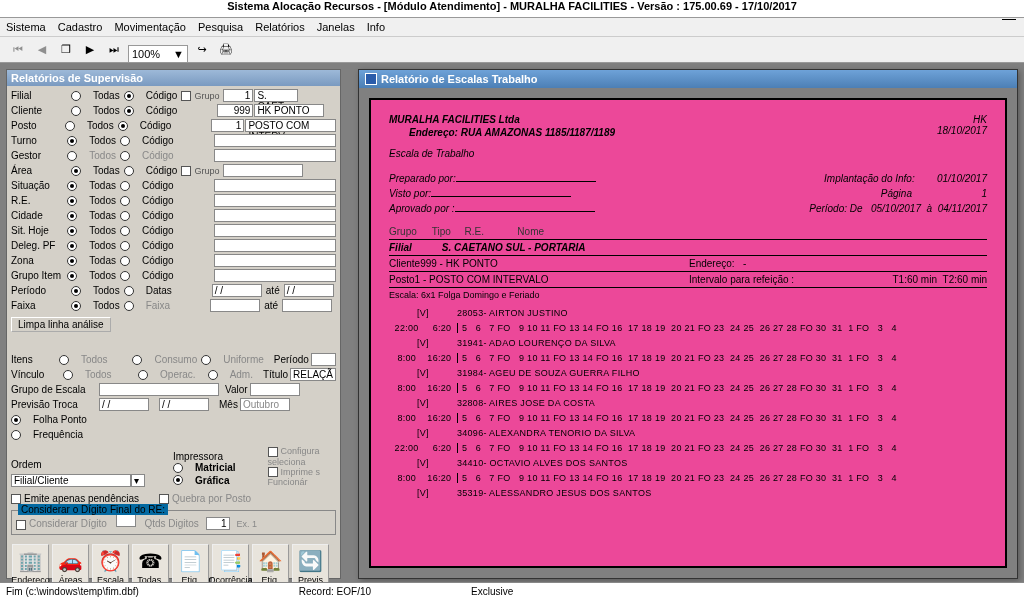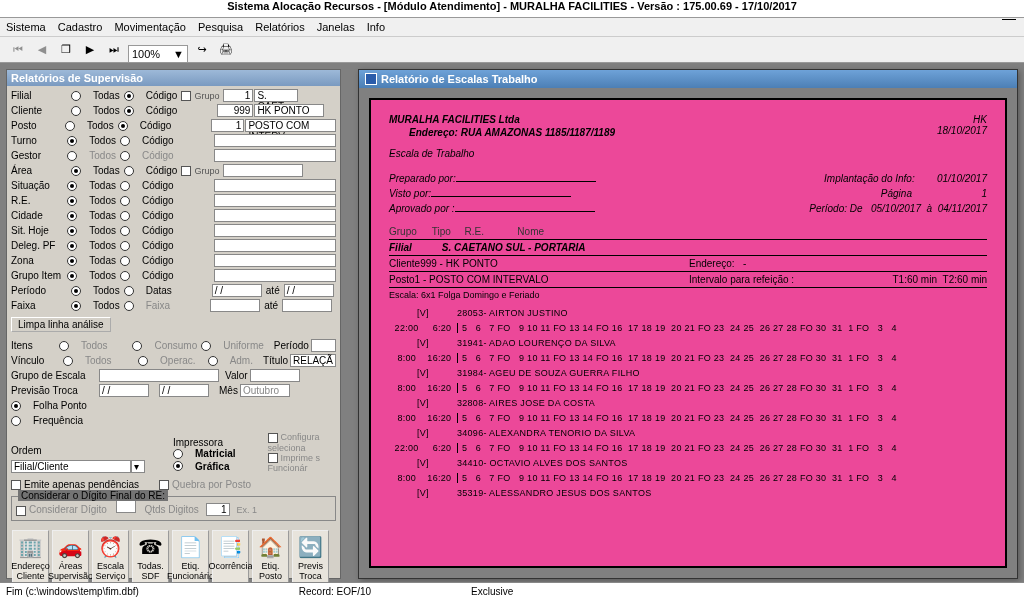--- a/index.html
+++ b/index.html
@@ -44,21 +44,21 @@
   .u { border-bottom:1px solid #000; display:inline-block; min-width:140px;}
   .righthead { display:flex; justify-content:space-between; margin-top:4px; font-style:italic; }
   .hdrrow { margin-top:12px; font-size:10px; color:#333; }
   .filialrow { border-top:1px solid #000; border-bottom:1px solid #000; padding:2px 0; margin-top:2px; font-style:italic; font-weight:bold;}
   .kv { display:flex; font-size:10px; margin-top:2px;}
   .kv .k { width:50px;}
   .schedule { margin-top:6px; font-size:9px; }
   .schedule .srow { white-space:pre; font-family:Arial; letter-spacing:0.3px; line-height:15px;}
   .statusbar { position:absolute; bottom:0; left:0; right:0; height:17px; background:#fff; border-top:1px solid #888; display:flex; align-items:center; font-size:10px; padding:0 6px; gap:40px;}
   .groupbox { border:1px solid #888; padding:3px 4px 4px; margin-top:4px; position:relative;}
-  .groupbox .gt { position:absolute; top:-7px; left:6px; background:#737373; padding:0 3px; font-size:10px;}
+  .groupbox .gt { position:absolute; top:-7px; left:6px; background:#0369a1; padding:0 3px; font-size:10px;}
   .small { font-size:9px; color:#555;}
   .printrow { display:flex; align-items:flex-end; gap:28px; margin-top:4px; }
   .dimlbl { color:#888; }
 </style>
 </head>
 <body>
 
 <div class="titlebar">
   <div class="icon"></div>
   <span class="title">Sistema Alocação Recursos  -  [Módulo Atendimento]  -   MURALHA FACILITIES - Versão : 175.00.69 - 17/10/2017</span>
@@ -285,21 +285,21 @@
             <span class="dot"></span>
             <span class="dimlbl">Faixa</span>
           </span>
         <span class="txt" style="width:50px; margin-left:36px;"></span>
         <span style="margin:0 4px;">até</span>
         <span class="txt" style="width:50px;"></span>
       </div>
 
       <button class="btnraised" style="margin-top:4px;">Limpa linha análise</button>
 
-      <div class="row" style="margin-top:6px;">
+      <div class="row" style="margin-top:20px;">
           <span class="lbl">Itens</span>
         <span class="radio dimlbl">
             <span class="dot"></span>
             <span>Todos</span>
           </span>
         <span style="width:26px;"></span>
         <span class="radio dimlbl">
             <span class="dot"></span>
             <span>Consumo</span>
           </span>

